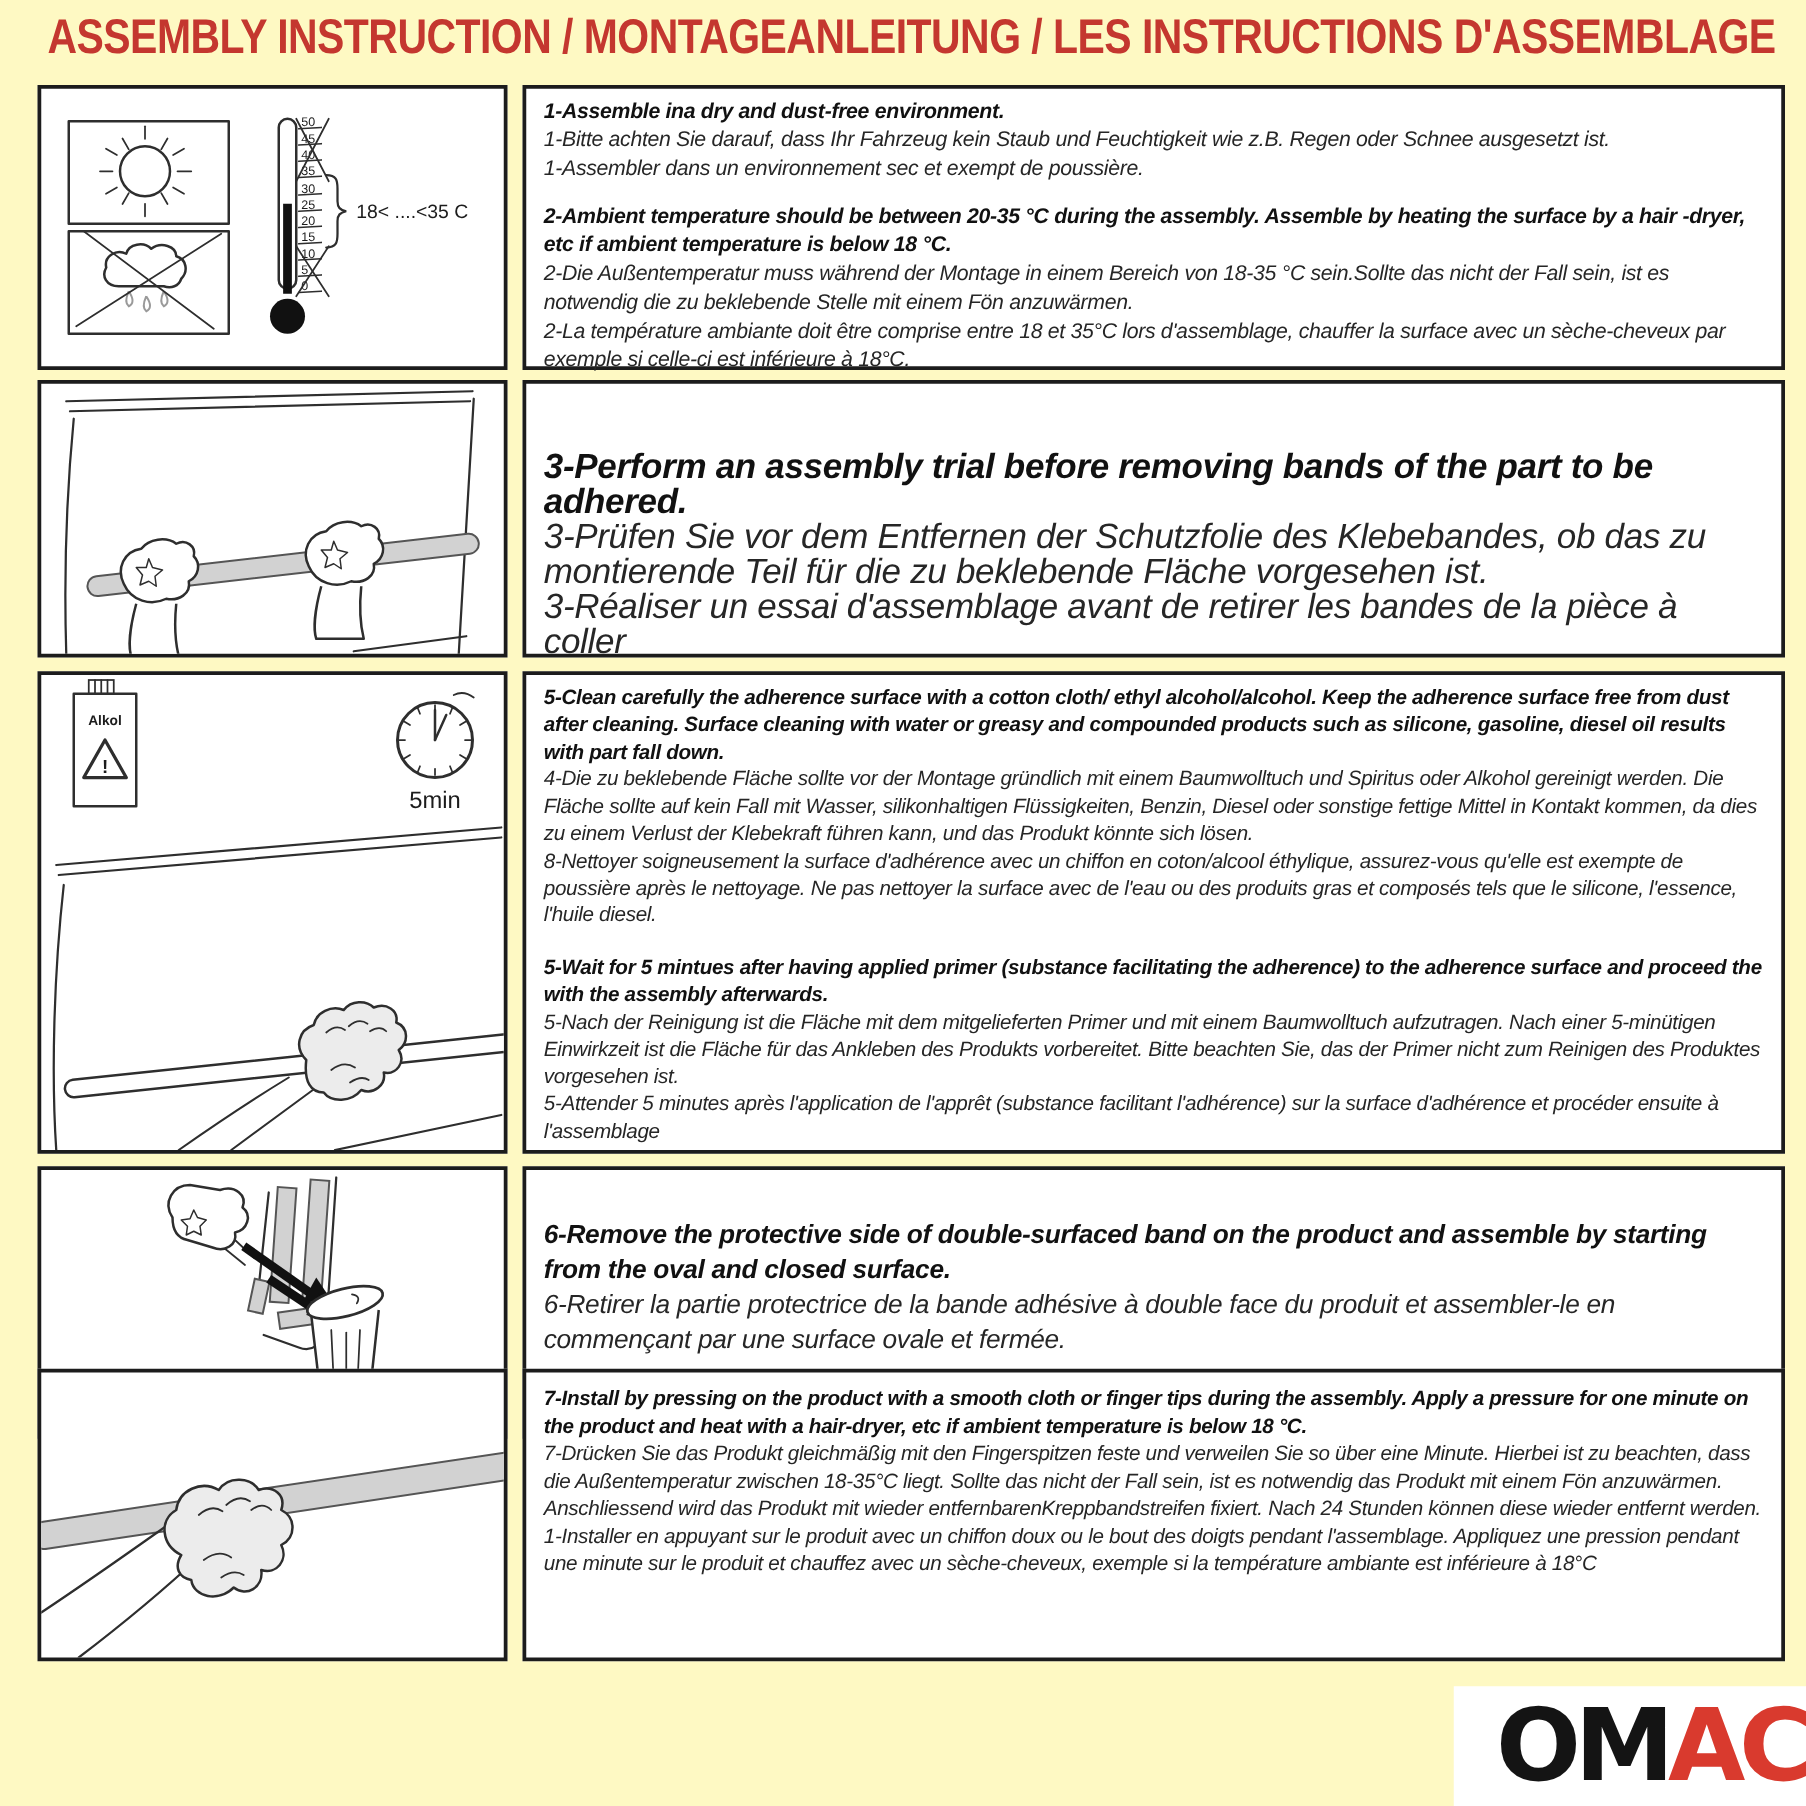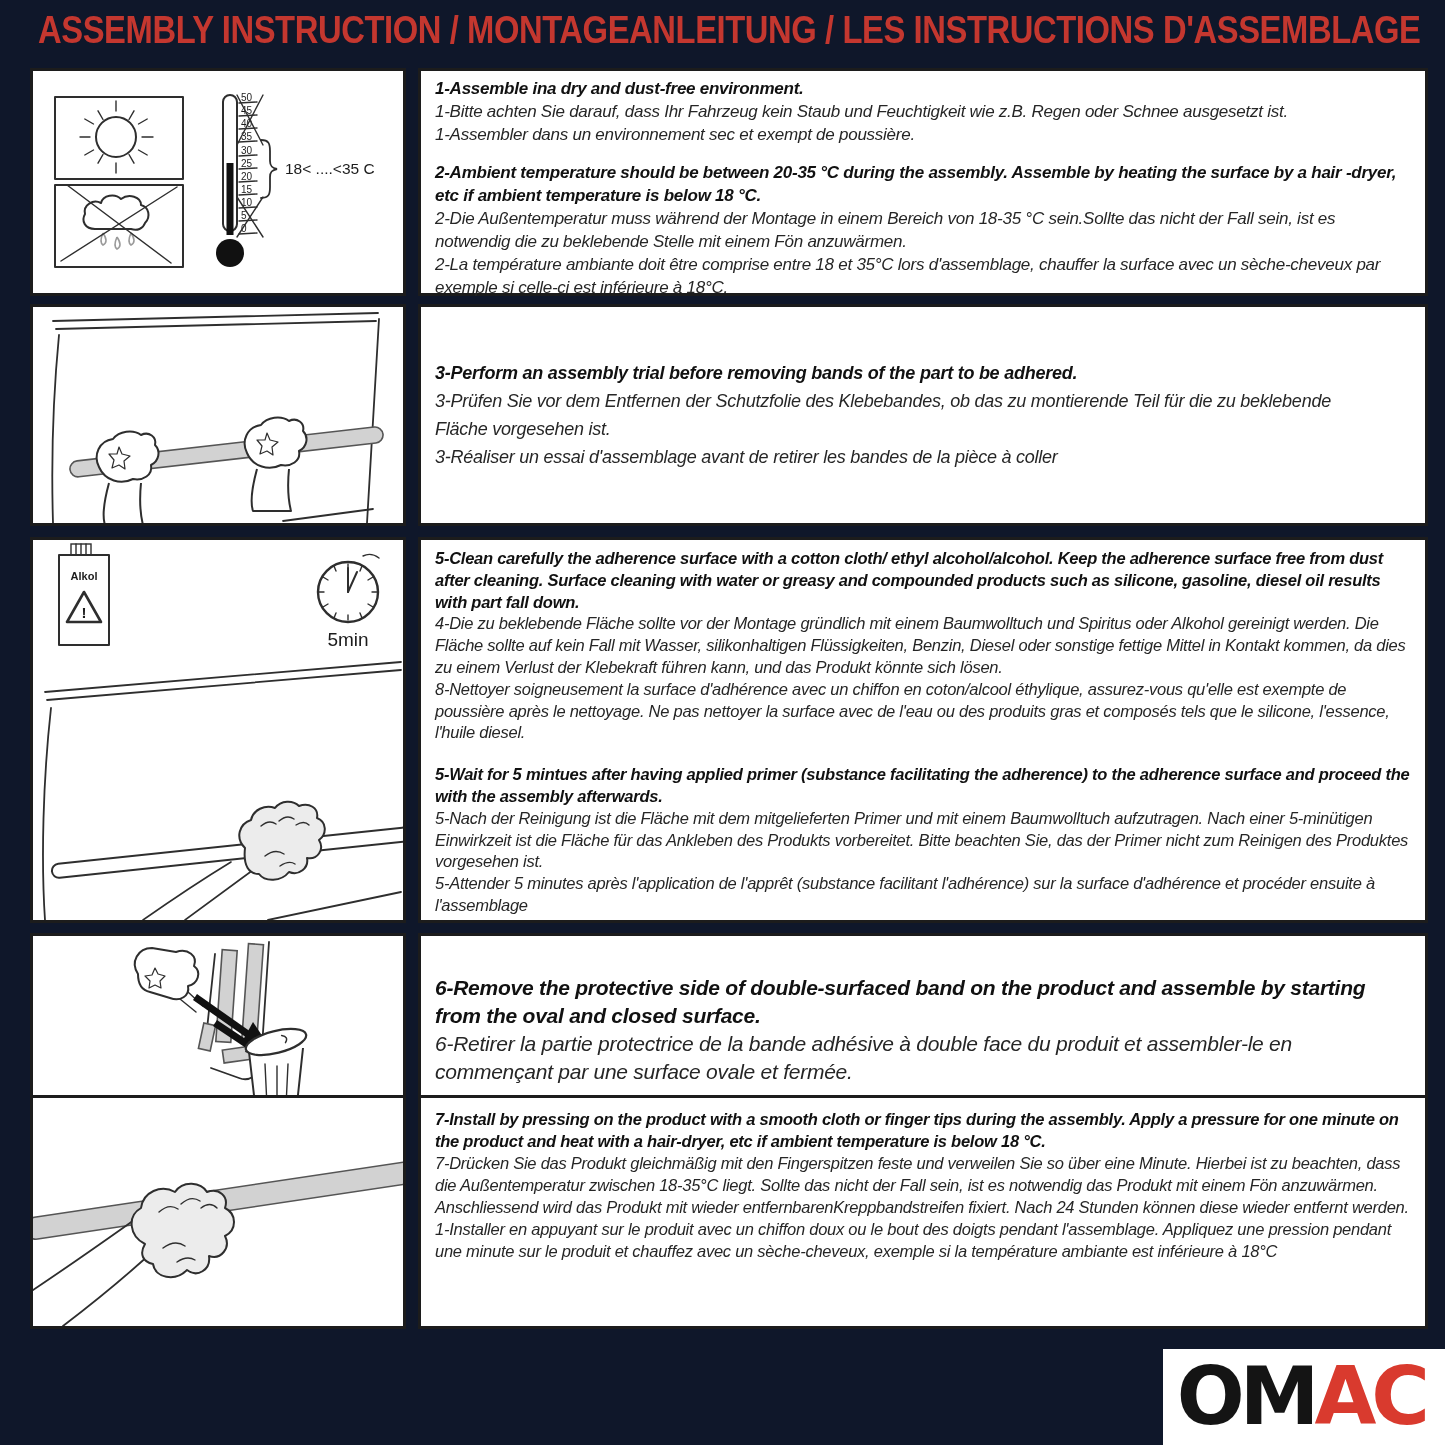--- a/index.html
+++ b/index.html
@@ -1,45 +1,45 @@
 <!DOCTYPE html>
 <html><head>
 <meta charset="utf-8">
 <style>
   html,body{margin:0;padding:0;background:#ffffff;}
-  .page{position:relative;width:1445px;height:1445px;background:#0f172a;overflow:hidden;
+  .page{position:relative;width:1445px;height:1445px;background:#fef9c3;overflow:hidden;
         font-family:"Liberation Sans", sans-serif;color:#262626;}
   .title{position:absolute;left:38px;top:8px;font-size:39px;font-weight:bold;
          color:#c4372f;white-space:nowrap;letter-spacing:-0.5px;
          transform:scaleX(.84);transform-origin:left top;}
   .row{position:absolute;left:0;width:1445px;}
   .illus-box{position:absolute;left:30px;width:376px;height:100%;
              border:3px solid #1c1c1c;box-sizing:border-box;background:#fff;}
   .text-box{position:absolute;left:418px;width:1010px;height:100%;
             border:3px solid #1c1c1c;box-sizing:border-box;background:#fff;}
   .illus-box svg{display:block;width:100%;height:100%;}
   .text-box p{margin:0;letter-spacing:-0.25px;font-style:italic;}
   .b{font-weight:bold;color:#111;}
   .sec1{padding:6px 14px;font-size:17px;line-height:23px;}
-  .sec2{padding:52px 14px 0 14px;font-size:18px;line-height:28px;}
+  .sec2{padding:52px 14px 0 14px;font-size:28px;line-height:28px;}
   .sec2 p{max-width:930px;}
   .sec3{padding:8px 14px;font-size:16.5px;line-height:21.8px;}
   .sec4{padding:38px 14px 0 14px;font-size:21px;line-height:28px;}
   .sec5{padding:10px 14px;font-size:16.5px;line-height:22px;}
   .gap{margin-top:15px !important;}
   .gap2{margin-top:20px !important;}
   
   .o{fill:none;stroke:#2e2e2e;stroke-width:2;stroke-linecap:round;stroke-linejoin:round;}
   .ot{fill:none;stroke:#2e2e2e;stroke-width:1.4;stroke-linecap:round;}
   .fillw{fill:#fff;stroke:#2e2e2e;stroke-width:2;stroke-linejoin:round;}
   .strip{fill:#d2d2d2;stroke:#555;stroke-width:1.6;}
   .cloth{fill:#ececec;stroke:#2e2e2e;stroke-width:2;stroke-linejoin:round;}
   .svgtxt{fill:#1c1c1c;font-family:"Liberation Sans",sans-serif;}
   .logo{position:absolute;right:0;bottom:0;width:282px;height:96px;background:#fff;z-index:5;
-        display:flex;align-items:center;justify-content:flex-end;padding-right:20px;box-sizing:border-box;
+        display:flex;align-items:center;justify-content:flex-end;box-sizing:border-box;
         font-family:"DejaVu Sans",sans-serif;font-weight:bold;font-size:80px;letter-spacing:-5px;line-height:1;}
   .logo .blk{color:#141414;}
   .logo .red{color:#d93a2e;}
 </style>
 </head>
 <body>
 
 <div class="page">
 
   <div class="title">ASSEMBLY INSTRUCTION / MONTAGEANLEITUNG / LES INSTRUCTIONS D'ASSEMBLAGE</div>

